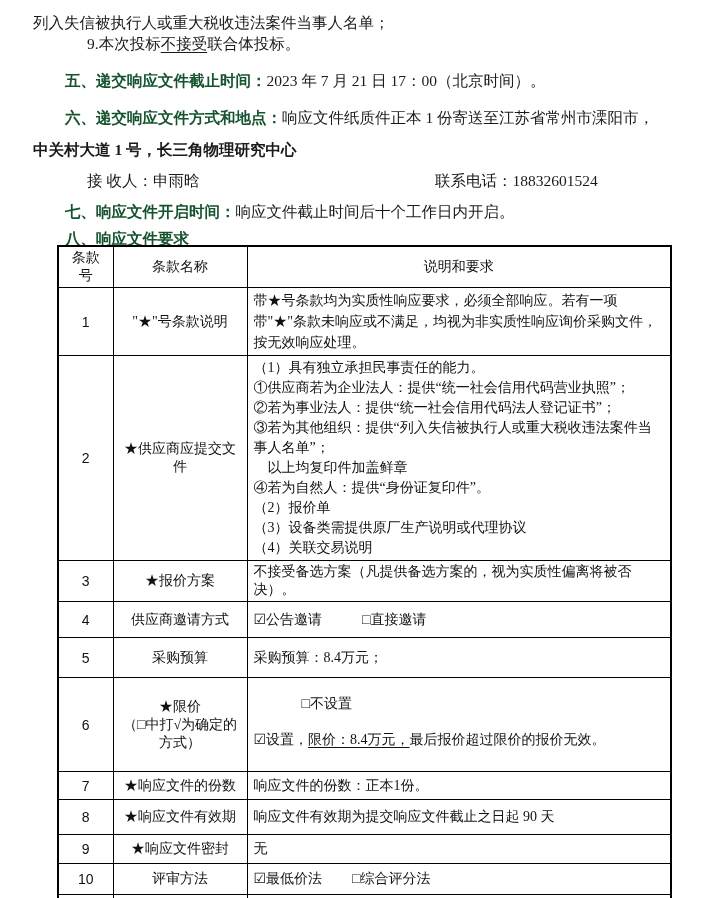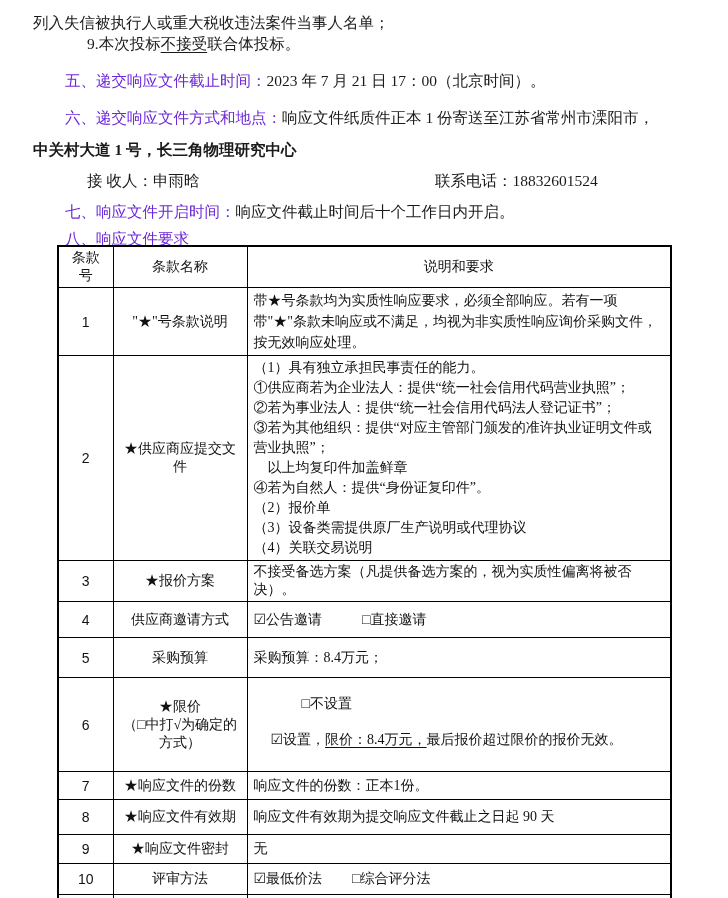--- a/index.html
+++ b/index.html
@@ -11,21 +11,21 @@
     font-family:"Liberation Serif","DejaVu Serif",serif;
     overflow:hidden;
   }
   .line{
     position:absolute;
     font-size:15.5px;
     line-height:22px;
     white-space:nowrap;
     color:#1a1a1a;
   }
-  .b{font-weight:normal;color:#6d28d9;}
+  .b{font-weight:bold;color:#14532d;}
   .u{text-decoration:underline;text-underline-offset:3px;}
   .doc-table{
     position:absolute;
     left:57px;top:245px;
     width:615px;
     border-collapse:collapse;
     table-layout:fixed;
     border:2px solid #000;
     font-size:14px;
     color:#111;
@@ -37,21 +37,21 @@
   }
   .c-no{text-align:center;font-family:"Liberation Sans","DejaVu Sans",sans-serif;font-size:14px;}
   .c-name{text-align:center;}
   .c-content{text-align:left;padding-left:9px;}
   .hdr td{text-align:center;height:34px;}
   .multiline div{line-height:20px;}
   .opt-gap{display:inline-block;width:40px;}
   .opt-gap-sm{display:inline-block;width:30px;}
   .box{font-size:14px;}
   .limit-opt1{margin:2px 0 18px 0;padding-left:48px;}
-  .limit-opt2{margin:14px 0 8px 17px;}
+  .limit-opt2{margin:14px 0 8px 0;}
 </style>
 </head>
 <body>
 
 <div class="page">
 
   <div class="line" style="left:33px;top:12px;">列入失信被执行人或重大税收违法案件当事人名单；</div>
 
   <div class="line" style="left:87px;top:33px;">
     <span>9.本次投标</span><span class="u">不接受</span><span>联合体投标。</span>
@@ -97,21 +97,21 @@
         <td class="c-content" style="line-height:21px;">带★号条款均为实质性响应要求，必须全部响应。若有一项带"★"条款未响应或不满足，均视为非实质性响应询价采购文件，按无效响应处理。</td>
       </tr>
 
       <tr style="height:192px;">
         <td class="c-no">2</td>
         <td class="c-name">★供应商应提交文件</td>
         <td class="c-content multiline">
           <div>（1）具有独立承担民事责任的能力。</div>
           <div>①供应商若为企业法人：提供“统一社会信用代码营业执照”；</div>
           <div>②若为事业法人：提供“统一社会信用代码法人登记证书”；</div>
-          <div>③若为其他组织：提供“对应主管部门颁发的准许执业证明文件或营业执照”；</div>
+          <div>③若为其他组织：提供“列入失信被执行人或重大税收违法案件当事人名单”；</div>
           <div>　以上均复印件加盖鲜章</div>
           <div>④若为自然人：提供“身份证复印件”。</div>
           <div>（2）报价单</div>
           <div>（3）设备类需提供原厂生产说明或代理协议</div>
           <div>（4）关联交易说明</div>
         </td>
       </tr>
 
       <tr style="height:32px;">
         <td class="c-no">3</td>

